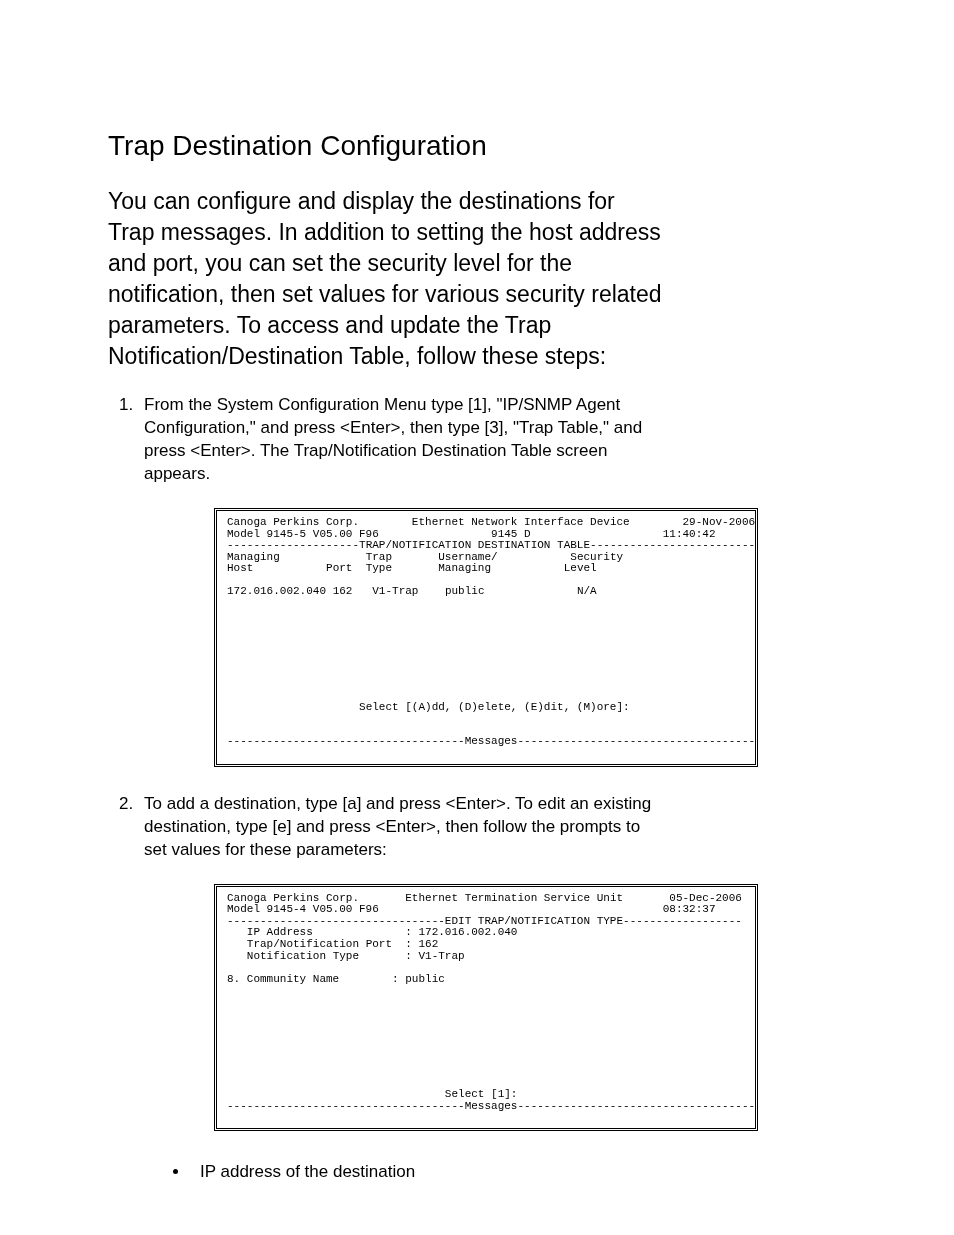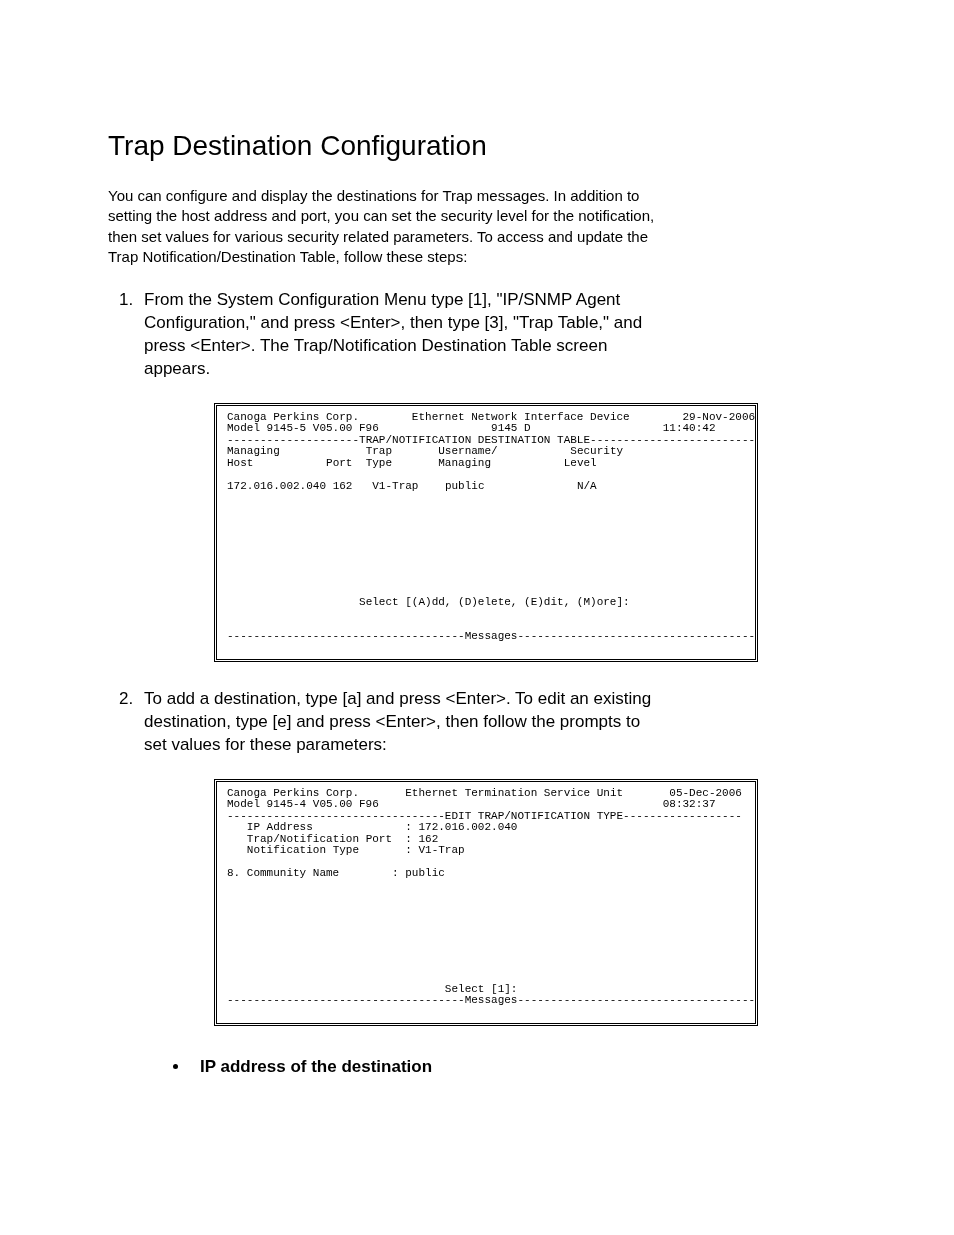--- a/index.html
+++ b/index.html
@@ -14,21 +14,21 @@
     min-height: 1235px;
     box-sizing: border-box;
     padding: 130px 108px 60px 108px;
   }
   h1 {
     font-size: 28px;
     font-weight: normal;
     margin: 0 0 24px 0;
   }
   p.intro {
-    font-size: 15px;
+    font-size: 23px;
     line-height: 1.35;
     margin: 0 0 22px 0;
   }
   ol.steps {
     font-size: 17px;
     line-height: 1.35;
     margin: 0;
     padding-left: 30px;
   }
   ol.steps > li {
@@ -50,21 +50,20 @@
     line-height: 1.05;
     margin: 0;
     white-space: pre;
     letter-spacing: 0;
   }
   ul.bullet {
     list-style-type: disc;
     font-size: 17px;
     margin: 30px 0 0 0;
     padding-left: 46px;
-    font-weight: bold;
   }
   ul.bullet li {
     margin-bottom: 8px;
   }
   .bullet-text {
     display: block;
     margin-left: 10px;
     margin-top: 4px;
   }
 </style>

